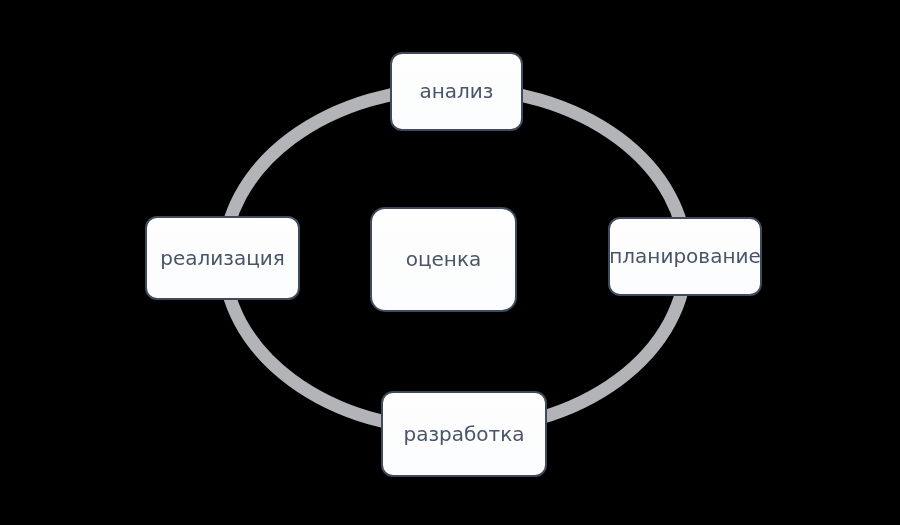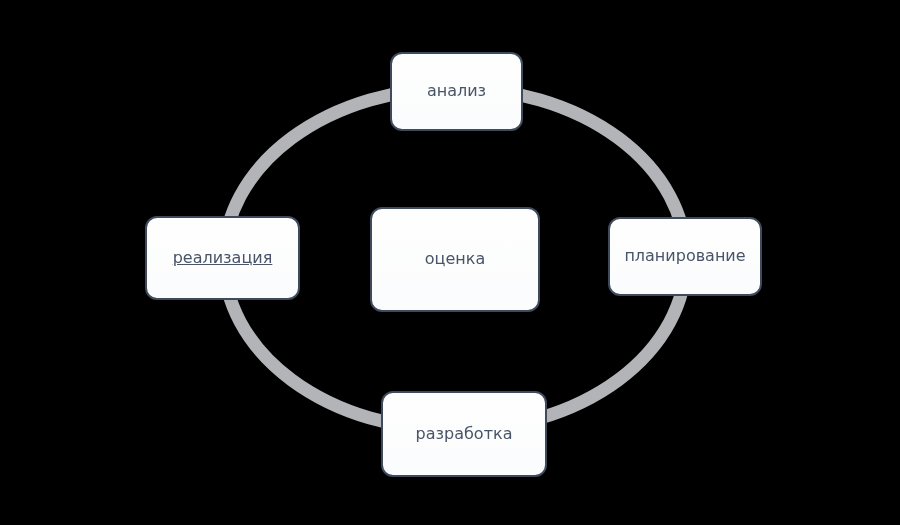--- a/index.html
+++ b/index.html
@@ -25,30 +25,30 @@
   .node {
     position: absolute;
     box-sizing: border-box;
     background: linear-gradient(180deg, #fefefe 0%, #fbfcfd 100%);
     border: 2.5px solid #3f4a5c;
     border-radius: 12px;
     display: flex;
     align-items: center;
     justify-content: center;
     color: #4a5468;
-    font-size: 16px;
+    font-size: 20px;
     text-align: center;
     line-height: 1.15;
   }
   
   #node-analysis        { left: 390px; top:  52px; width: 133px; height: 79px; }
   #node-planning        { left: 608px; top: 217px; width: 154px; height: 79px; }
   #node-development     { left: 367px; top: 391px; width: 166px; height: 86px; margin-left: 14px; }
-  #node-implementation  { left: 145px; top: 216px; width: 155px; height: 84px; text-decoration: underline; }
-  #node-evaluation      { left: 370px; top: 207px; width: 170px; height: 105px; }
+  #node-implementation  { left: 145px; top: 216px; width: 155px; height: 84px; }
+  #node-evaluation      { left: 370px; top: 207px; width: 147px; height: 105px; border-radius: 15px; }
 </style>
 </head>
 <body>
 
 <div id="canvas">
 
   <svg id="ring-svg" viewBox="0 0 900 525" xmlns="http://www.w3.org/2000/svg" aria-hidden="true">
     <ellipse cx="455" cy="259" rx="231" ry="171" fill="none" stroke="#b2b4b8" stroke-width="13"></ellipse>
   </svg>
 

